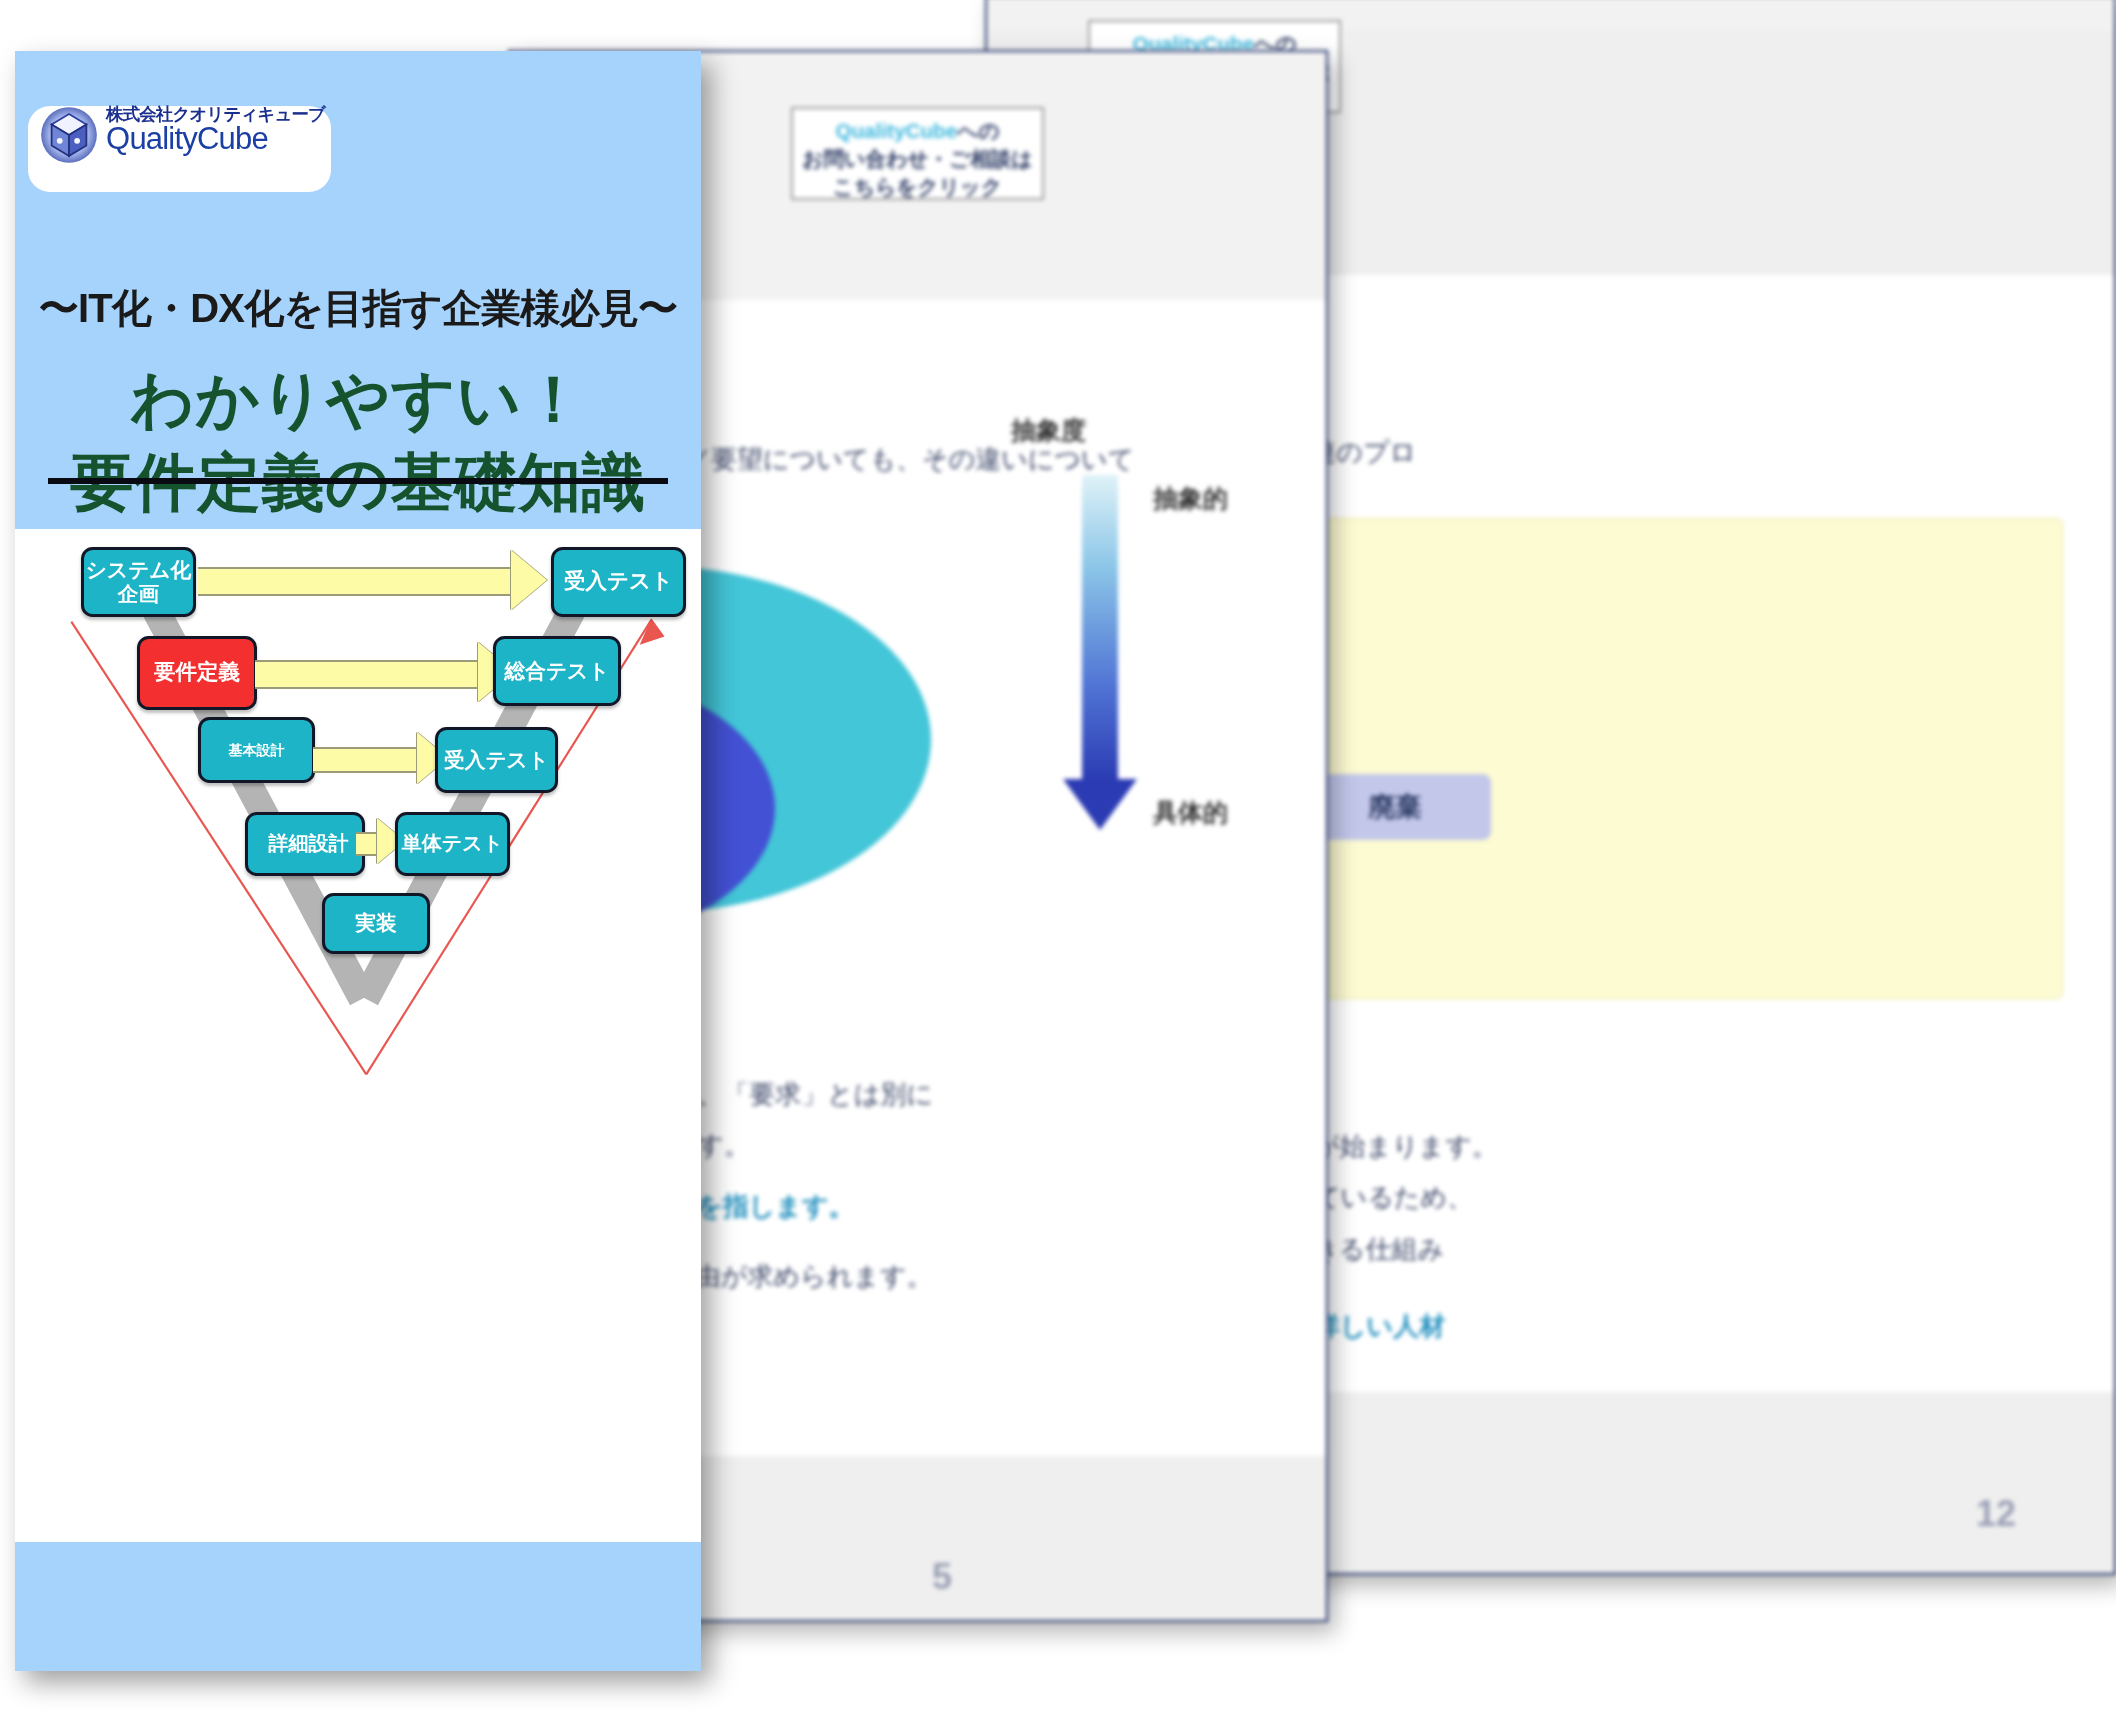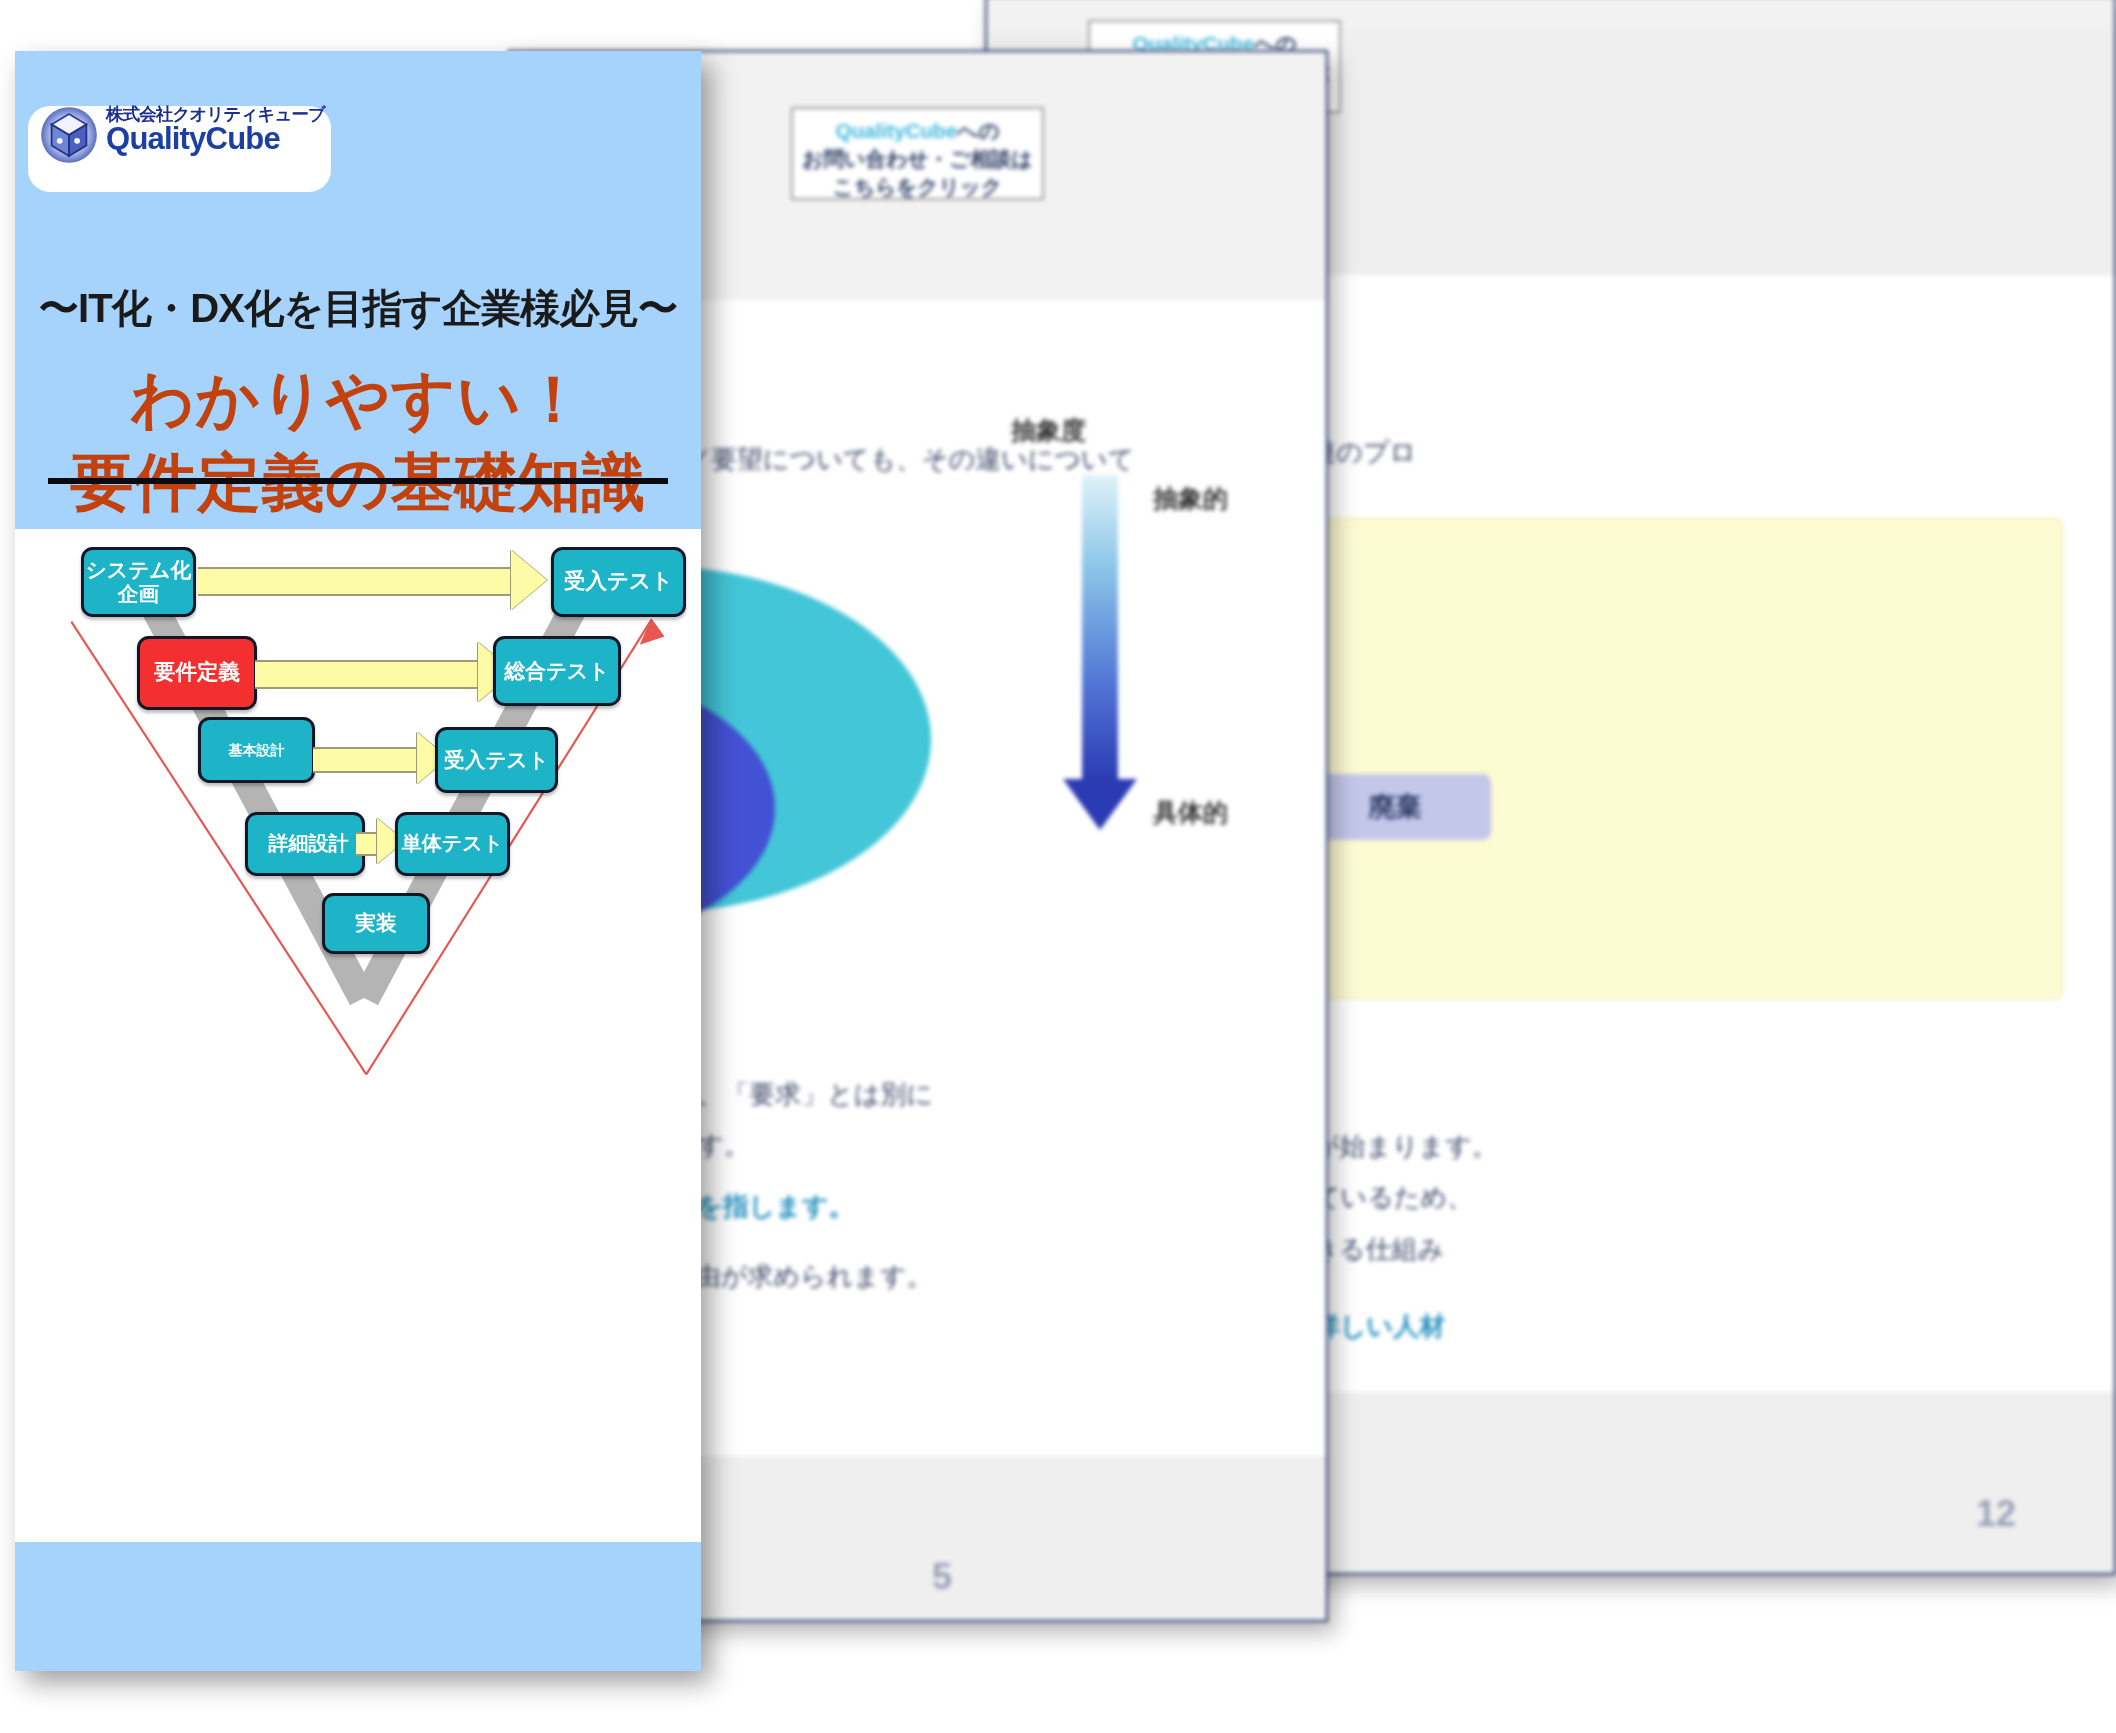--- a/index.html
+++ b/index.html
@@ -78,29 +78,29 @@
   #cover .hero{position:absolute;left:0;top:0;width:100%;height:478px;background:#a6d3fb;}
   #cover .footer{position:absolute;left:0;bottom:0;width:100%;height:129px;background:#a6d3fb;}
 
   .logo-card{
     position:absolute;left:13.2px;top:55px;width:303px;height:86px;background:#fff;
     display:flex;align-items:flex-start;border-radius:22px;
   }
   .logo-mark{width:58px;height:58px;margin-left:11.6px;flex:0 0 auto;}
   .logo-text{margin-left:8.3px;}
   .logo-kana{font-size:17.4px;font-weight:700;color:#1b2f8f;letter-spacing:-0.8px;line-height:1;}
-  .logo-name{font-size:31px;font-weight:700;color:#1b3fa5;line-height:1.05;letter-spacing:-0.8px;}
+  .logo-name{font-size:31px;font-weight:400;color:#1b3fa5;line-height:1.05;letter-spacing:-0.8px;}
 
   .tagline{
     position:absolute;left:0;width:100%;top:230px;text-align:center;
     font-size:40px;font-weight:700;color:#1a1a1a;letter-spacing:-0.8px;
   }
   .maintitle{
     position:absolute;left:0;width:100%;top:307px;text-align:center;
-    font-size:63px;font-weight:700;color:#c2410c;line-height:1.32;letter-spacing:0.8px;
+    font-size:63px;font-weight:700;color:#14532d;line-height:1.32;letter-spacing:0.8px;
   }
   .rule{position:absolute;left:33px;width:620px;top:427px;height:5.8px;background:#0a0a12;}
 
   
   .vstage{position:absolute;left:0;top:478px;width:686px;height:1013px;}
   .vleg{position:absolute;background:#b4b4b4;}
   .vnode{
     position:absolute;border:3.3px solid #111726;border-radius:11.6px;
     background:#1cb4c6;color:#fff;font-weight:700;text-align:center;
     display:flex;align-items:center;justify-content:center;

